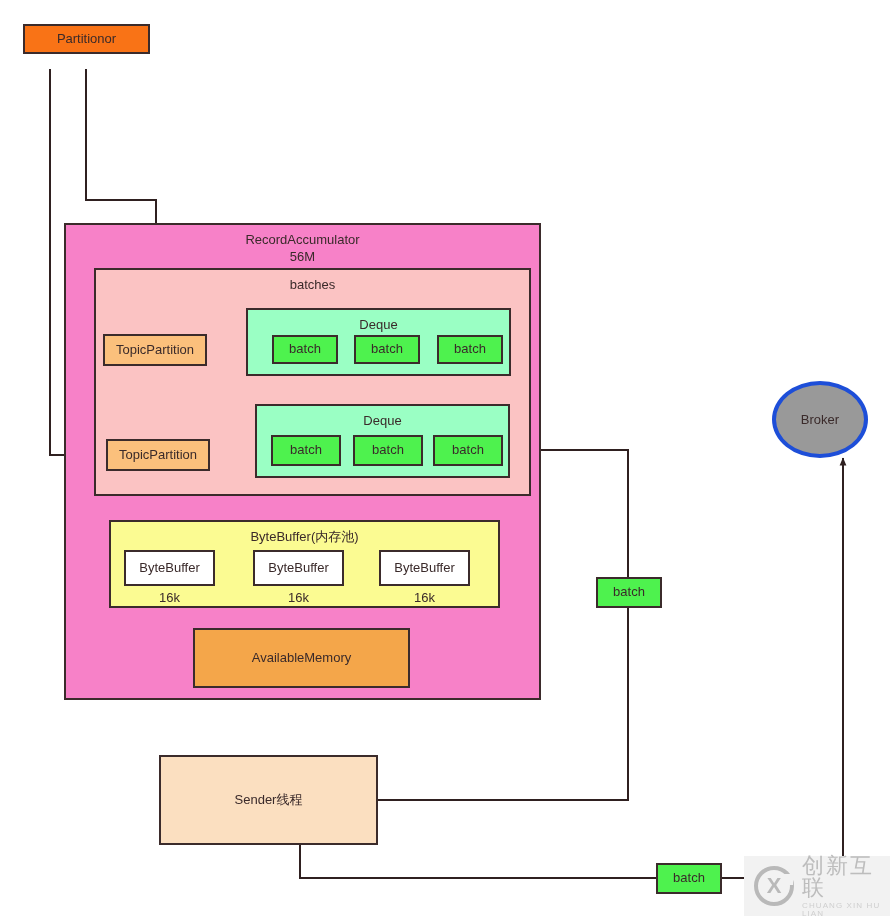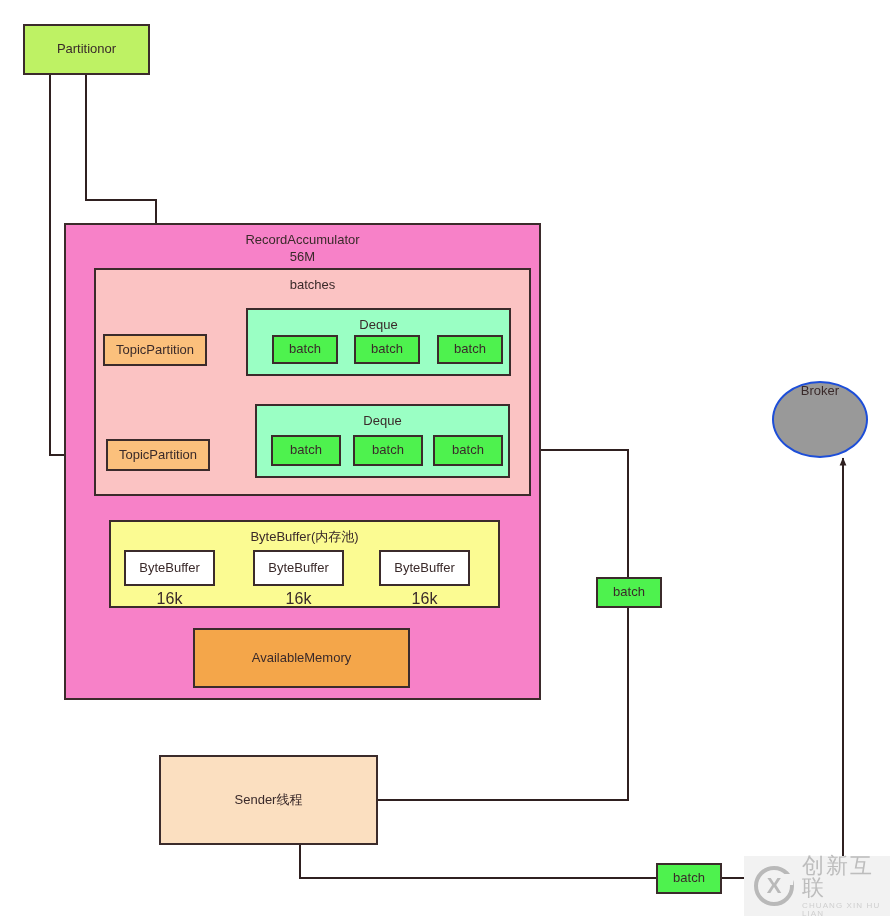--- a/index.html
+++ b/index.html
@@ -37,37 +37,38 @@
     text-align:center;
     color:#3a2a2a;
     font-size:13px;
     line-height:1.3;
     white-space:pre-line;
     border:2px solid #3b2b2b;
   }
   .plain-text{
     position:absolute;
     color:#3a2a2a;
-    font-size:16px;
+    font-size:13px;
     text-align:center;
     border:0;
   }
   svg.wires{
     position:absolute;
     left:0;top:0;
     width:890px;height:916px;
     overflow:visible;
     pointer-events:none;
   }
   .broker{
     position:absolute;
     box-sizing:border-box;
-    border:2px solid #1d4ed8;
+    border:4px solid #1d4ed8;
     border-radius:50%;
     display:flex;
+    align-items:center;
     justify-content:center;
     font-size:13px;
     color:#3a2a2a;
   }
   .watermark{
     position:absolute;
     box-sizing:border-box;
     background:#f2f2f2;
     display:flex;
     align-items:center;
@@ -126,21 +127,21 @@
       <path d="M207,354 L226,354 L226,330 L240,330" marker-end="url(#arrow)"></path>
 
       <path d="M210,458 L229,458 L229,436 L245,436" marker-end="url(#arrow)"></path>
 
       <path d="M378,800 L628,800 L628,450 L519,450" marker-end="url(#arrow)"></path>
 
       <path d="M300,845 L300,878 L843,878 L843,458" marker-end="url(#arrow)"></path>
     </g>
   </svg>
 
-  <div class="node" style="left:23px;top:24px;width:127px;height:51px;background:#bef264;">
+  <div class="node" style="left:23px;top:24px;width:127px;height:30px;background:#f97316;">
     <span>Partitionor</span>
   </div>
 
   <div class="label-top" style="left:64px;top:223px;width:477px;height:477px;background:#f781c8;">
     <span>RecordAccumulator
 56M</span>
   </div>
 
   <div class="label-top" style="left:94px;top:268px;width:437px;height:228px;background:#fbc3c3;">
     <span>batches</span>

